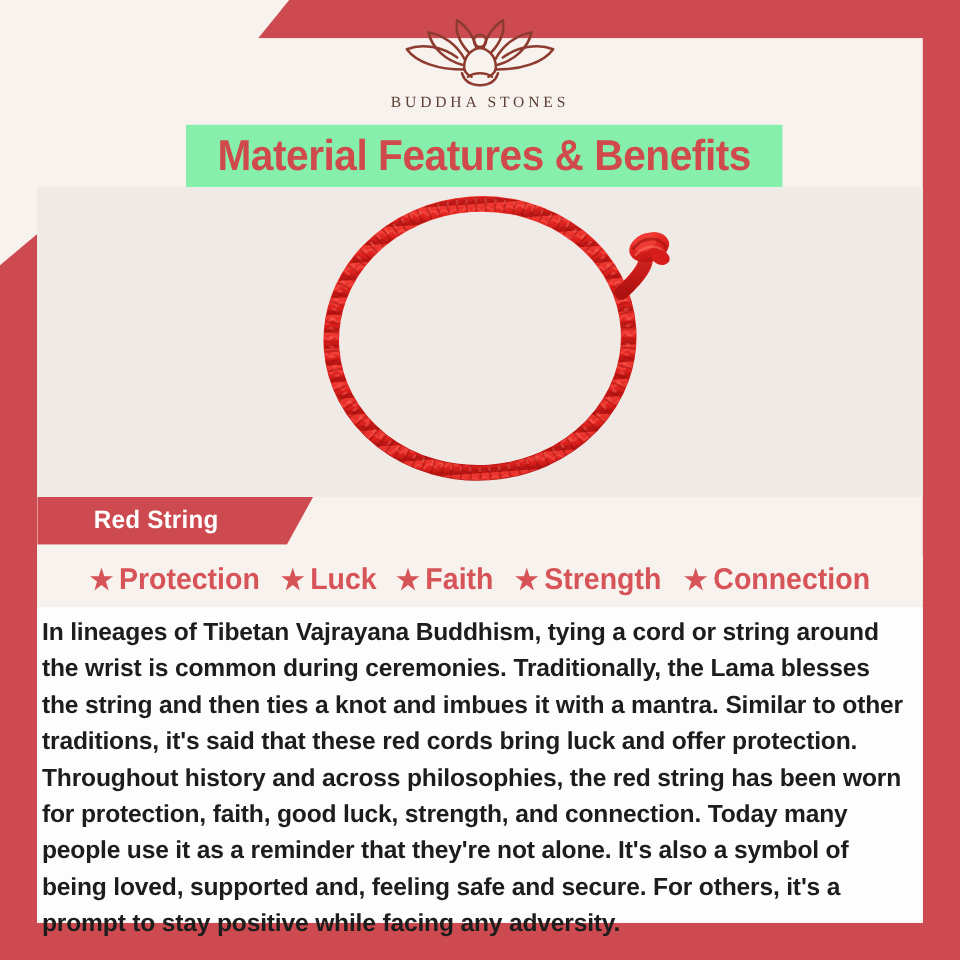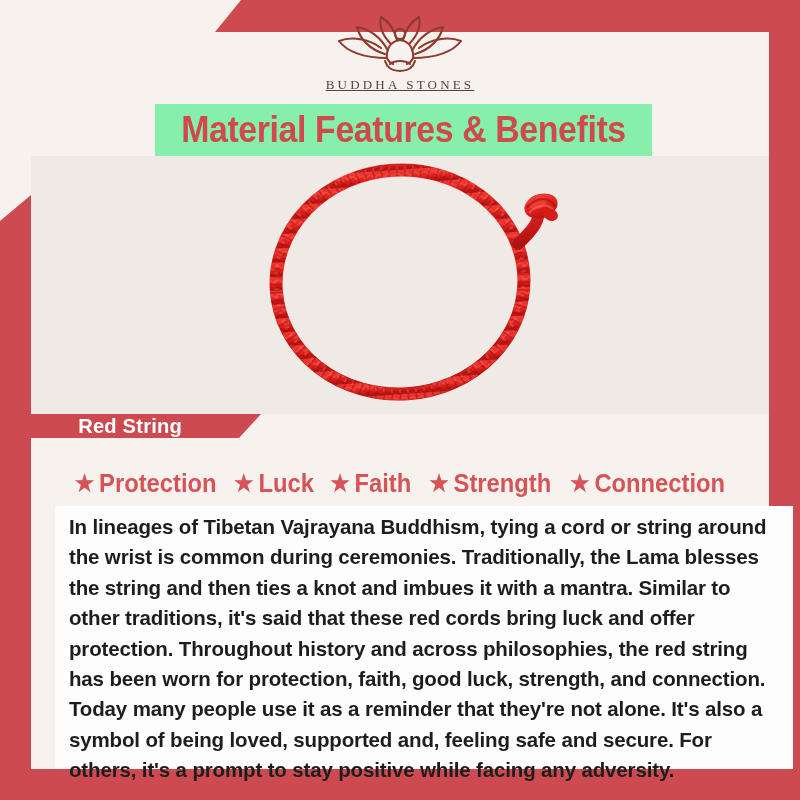--- a/index.html
+++ b/index.html
@@ -29,21 +29,21 @@
 
   
   .logo-wrap{
     position:absolute;left:0;top:14px;width:800px;height:86px;
     display:flex;flex-direction:column;align-items:center;justify-content:flex-start;
   }
   .logo-mark{width:150px;height:62px;display:block;}
   .logo-word{
     font-family:"Liberation Serif", serif;
     font-size:13px;letter-spacing:3.2px;color:#5d4038;
-    margin-top:1px;font-weight:400;text-decoration:underline;
+    margin-top:1px;font-weight:400;
   }
 
   
   .title-band{
     position:absolute;left:155px;top:104px;width:497px;height:52px;
     background:#86efac;
     display:flex;align-items:center;justify-content:center;
   }
   .title-text{
     font-size:36px;font-weight:bold;color:#d04a4c;
@@ -54,21 +54,21 @@
 
   
   .hero{
     position:absolute;left:31px;top:156px;width:738px;height:258px;
     background:#efeae6;
   }
   .hero-art{position:absolute;left:0;top:0;width:100%;height:100%;}
 
   
   .ribbon{
-    position:absolute;left:31px;top:414px;width:230px;height:24px;
+    position:absolute;left:31px;top:414px;width:230px;height:40px;
     background:#cd4a50;
     clip-path:polygon(0 0, 100% 0, calc(100% - 22px) 100%, 0 100%);
     display:flex;align-items:center;
   }
   .ribbon-text{
     color:#ffffff;font-size:21px;font-weight:bold;
     margin-left:45px;letter-spacing:0.2px;transform:scaleX(0.96);
   }
 
   
@@ -84,22 +84,21 @@
     transform:scaleX(0.95);
     padding:0 5px;
   }
   .feature .star{font-size:23px;margin-right:5px;line-height:1;}
 
   
   .copy{
     position:absolute;left:31px;top:506px;width:738px;height:263px;
     background:#fdfdfd;
     box-sizing:border-box;
-    padding:6px 14px 0 14px;
-    margin-left:24px;
+    padding:6px 14px 0 4px;
   }
   .copy p{
     margin:0;
     font-size:20.5px;
     font-weight:bold;
     line-height:30.4px;
     color:#1d1d1d;
     letter-spacing:-0.15px;
     text-align:left;
   }

